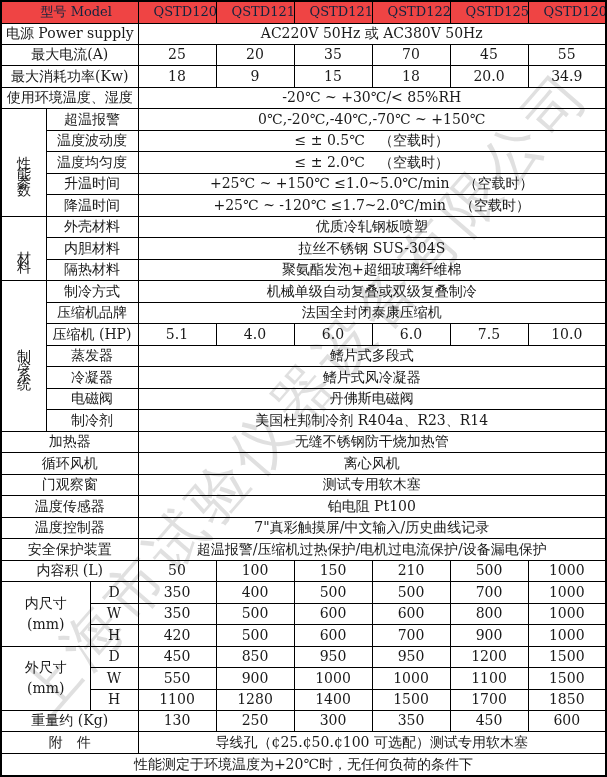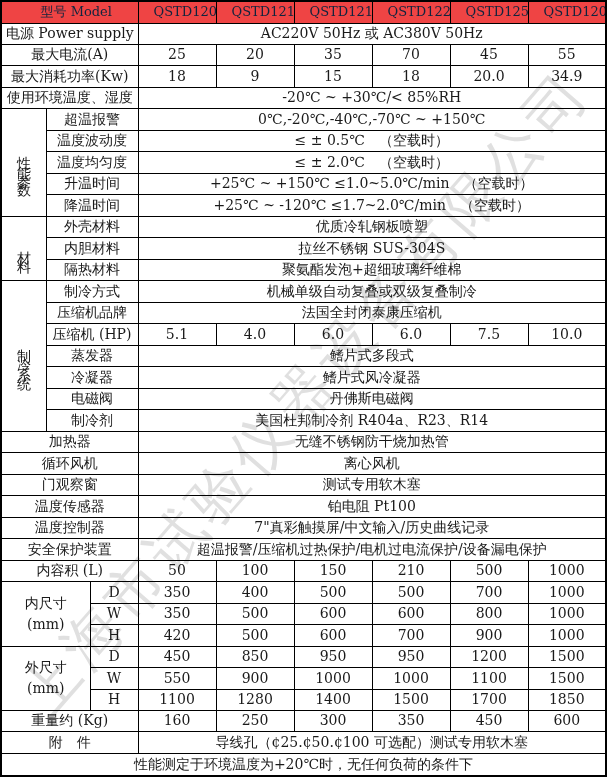--- a/index.html
+++ b/index.html
@@ -237,21 +237,21 @@
           <td class="lbl">H</td>
           <td>1100</td>
           <td>1280</td>
           <td>1400</td>
           <td>1500</td>
           <td>1700</td>
           <td>1850</td>
         </tr>
         <tr>
           <td colspan="3" class="lbl">重量约 (Kg)</td>
-          <td>160</td>
+          <td>130</td>
           <td>250</td>
           <td>300</td>
           <td>350</td>
           <td>450</td>
           <td>600</td>
         </tr>
         <tr>
           <td colspan="3" class="lbl">附　件</td>
           <td colspan="6">导线孔（¢25.¢50.¢100 可选配）测试专用软木塞</td>
         </tr>

